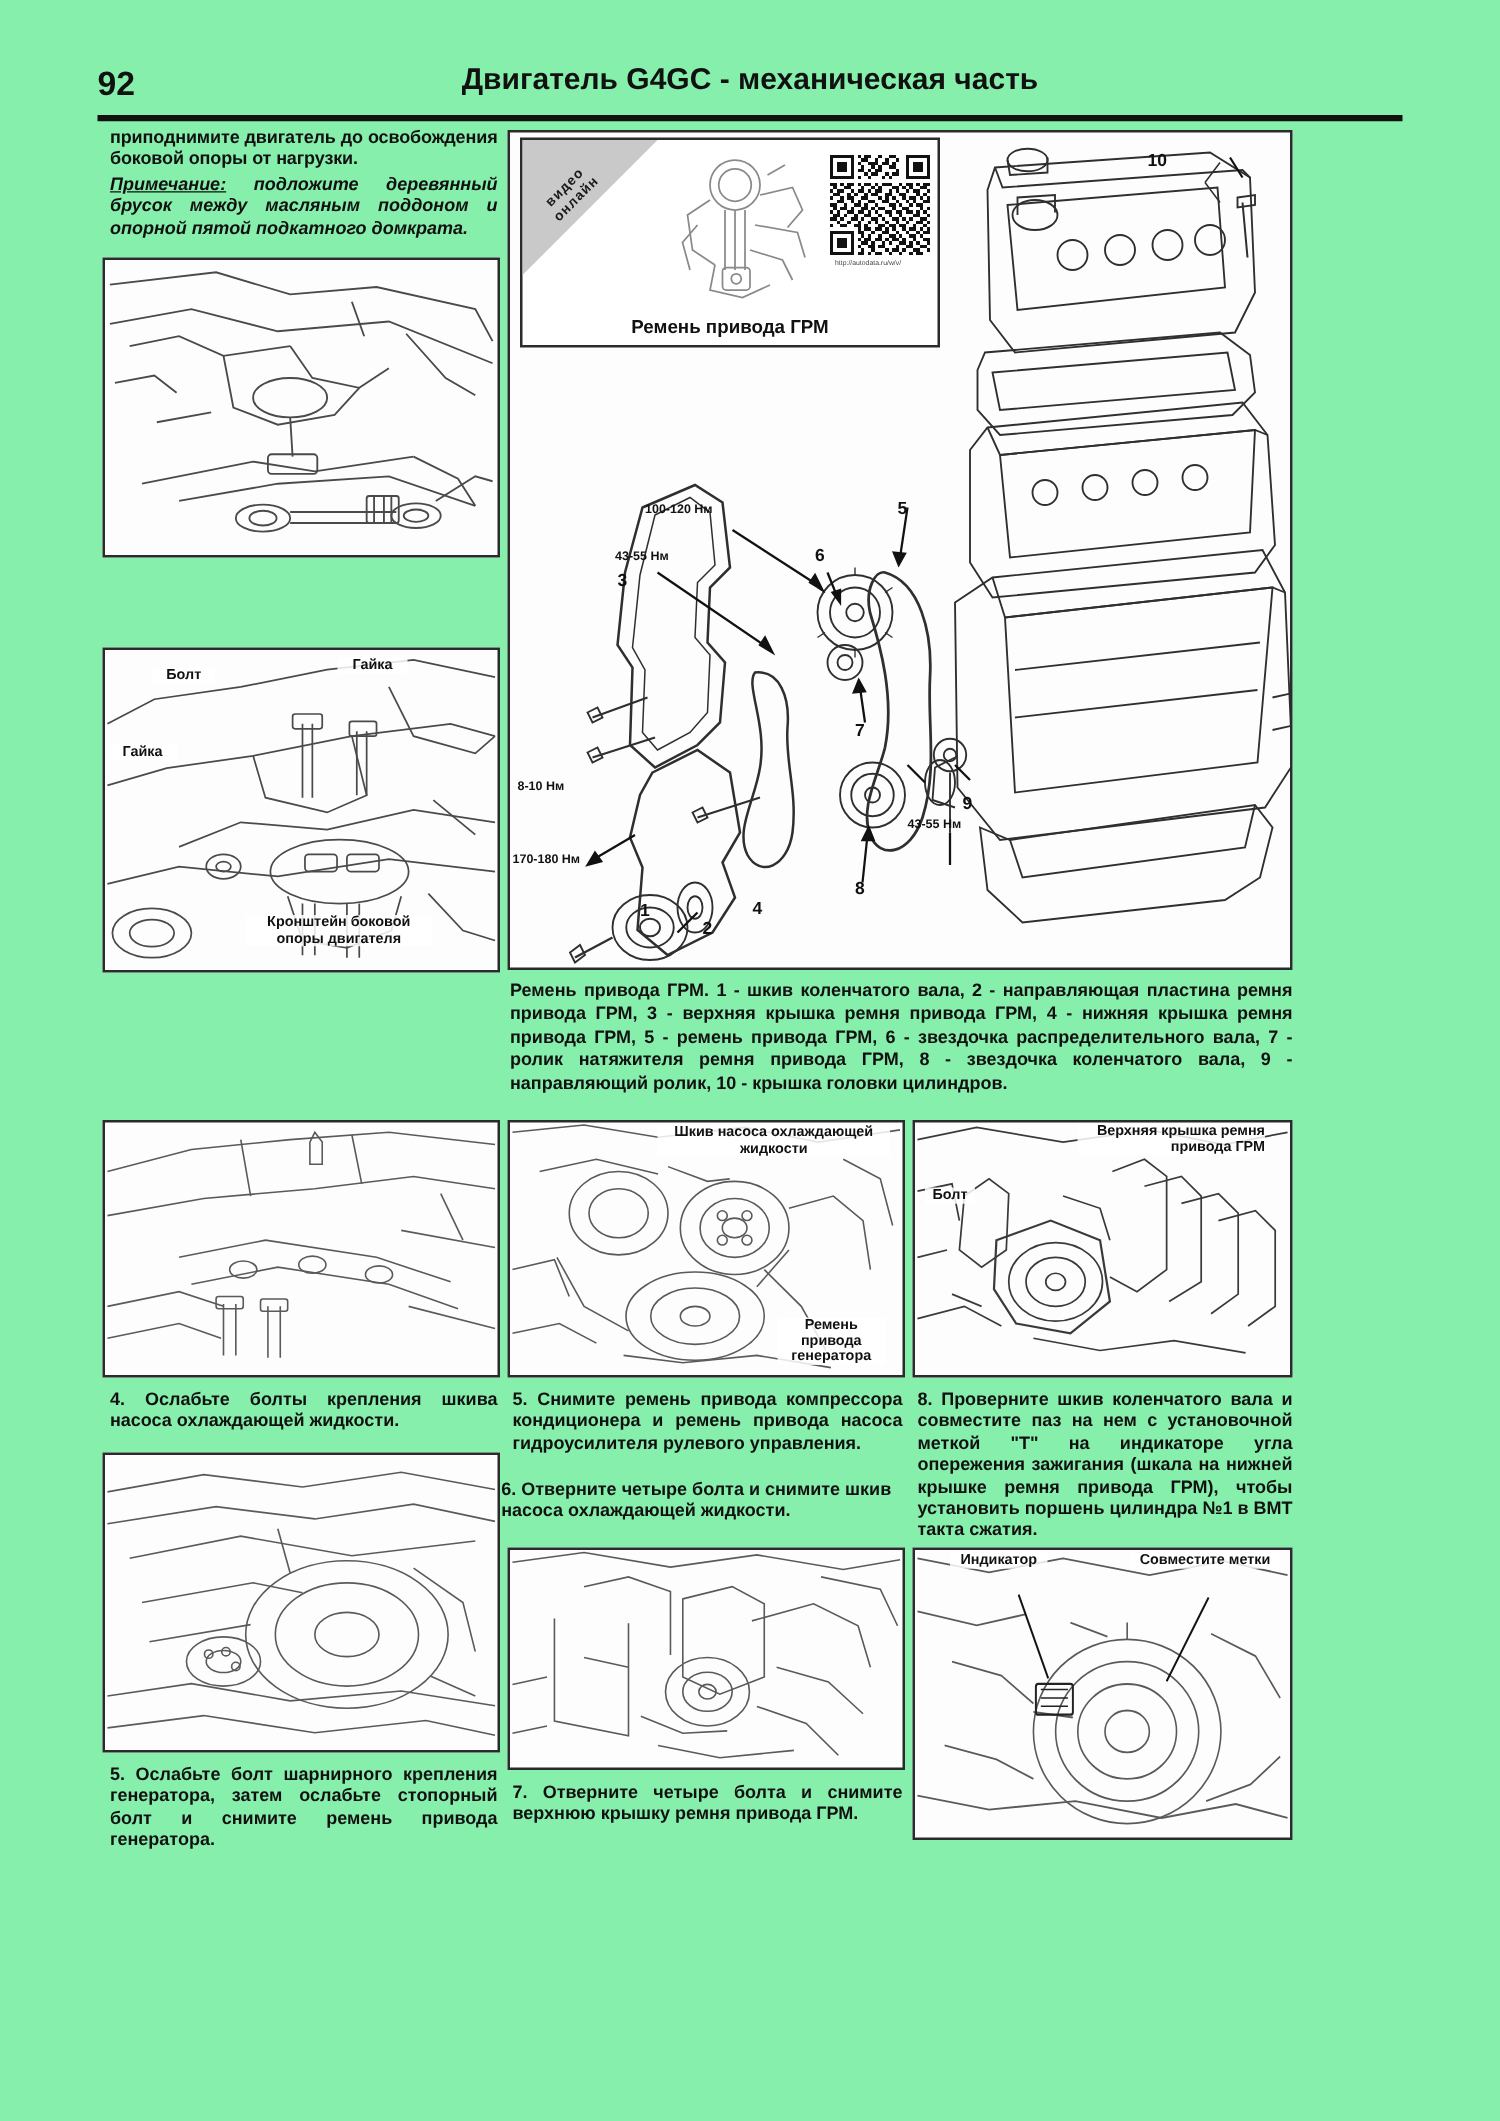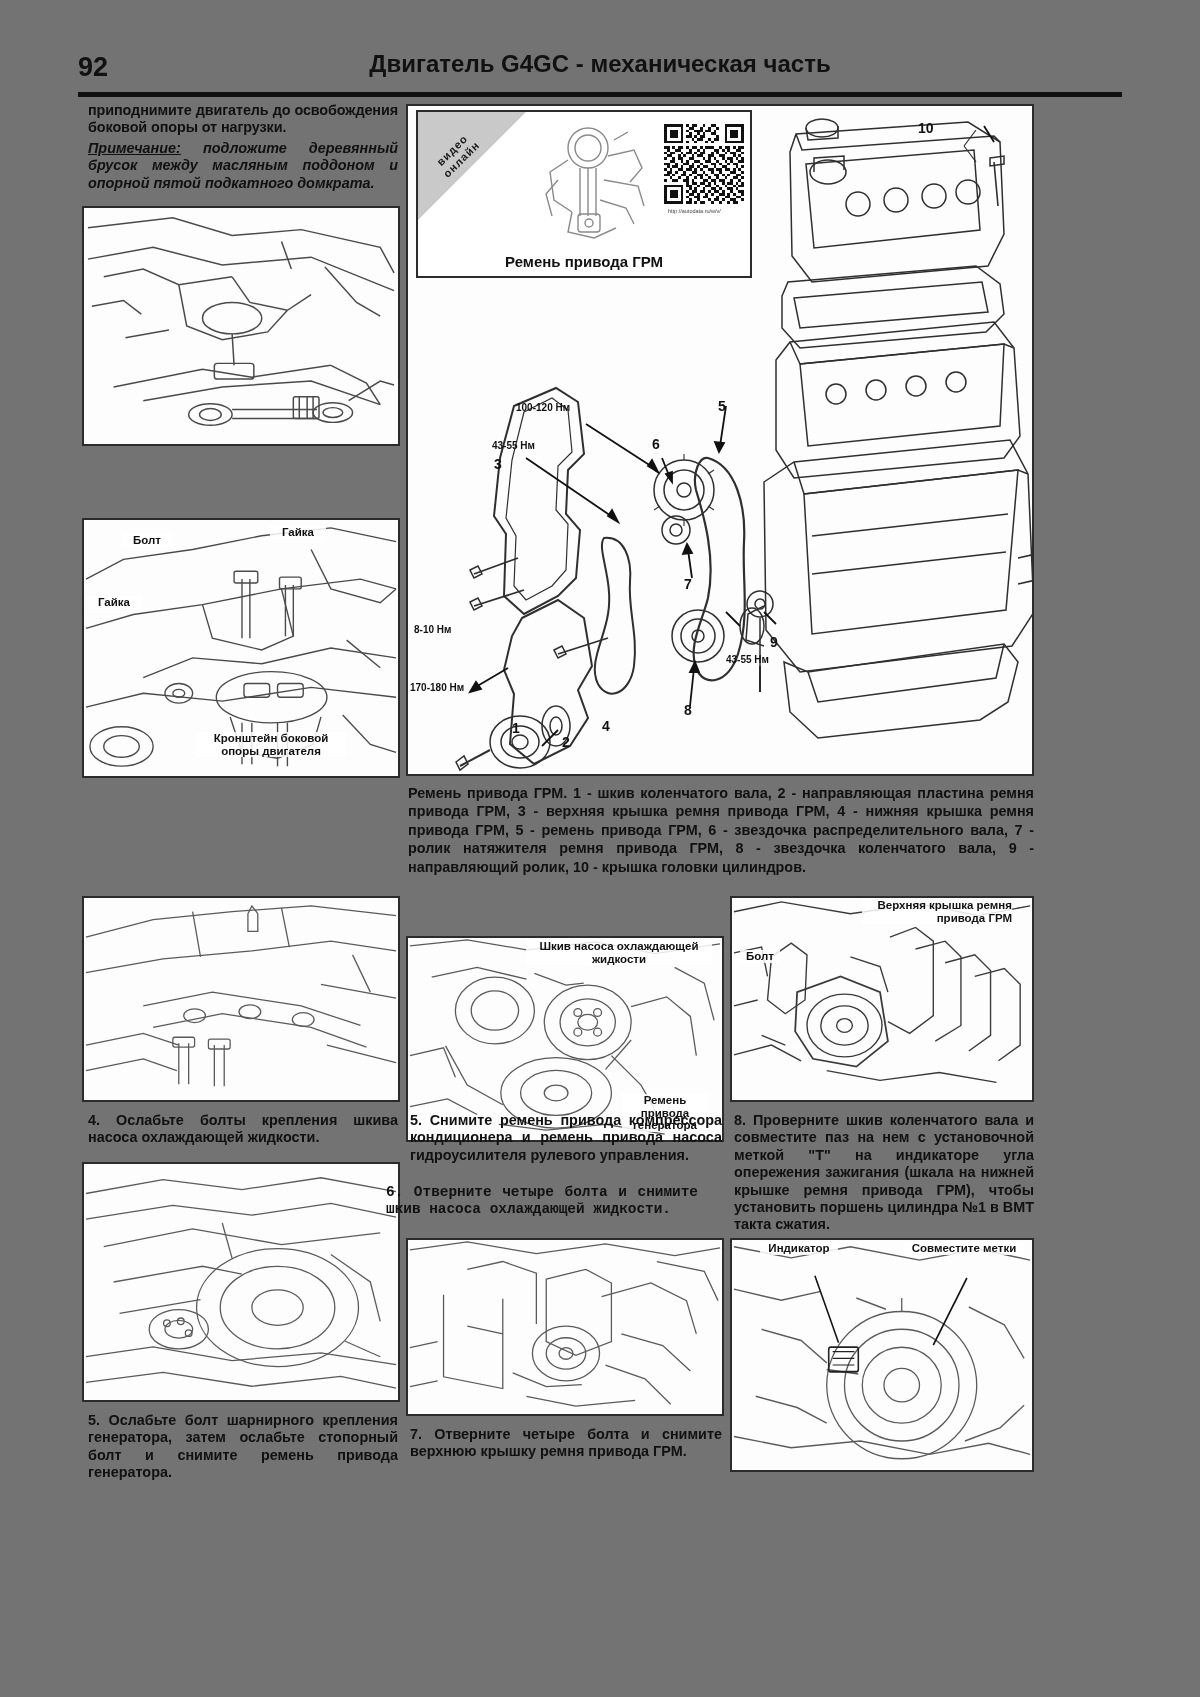--- a/index.html
+++ b/index.html
@@ -6,21 +6,21 @@
   body{
     width:1200px;height:1697px;
     font-family:"Liberation Sans","DejaVu Sans",sans-serif;
     color:#111;
     position:relative;
     overflow:hidden;
   }
   .page{
     position:absolute;
     left:0;top:0;width:1200px;height:1697px;
-    background:#737373;
+    background:#86efac;
   }
   
   .header{
     position:absolute;left:78px;top:50px;width:1044px;height:48px;
   }
   .page-number{
     position:absolute;left:0;top:2px;
     font-size:27px;font-weight:bold;letter-spacing:0px;
   }
   .page-title{
@@ -642,21 +642,21 @@
     <div class="num" style="left:276px;top:470px;">7</div>
     <div class="num" style="left:276px;top:596px;">8</div>
     <div class="num" style="left:362px;top:528px;">9</div>
     <div class="num" style="left:510px;top:14px;">10</div>
   </div>
 
   <div style="position:absolute;left:408px;top:784px;width:626px;">
     <div class="cap-text" style="line-height:18.4px;">Ремень привода ГРМ. 1 - шкив коленчатого вала, 2 - направляющая пластина ремня привода ГРМ, 3 - верхняя крышка ремня привода ГРМ, 4 - нижняя крышка ремня привода ГРМ, 5 - ремень привода ГРМ, 6 - звездочка распределительного вала, 7 - ролик натяжителя ремня привода ГРМ, 8 - звездочка коленчатого вала, 9 - направляющий ролик, 10 - крышка головки цилиндров.</div>
   </div>
 
-  <div class="fig" style="left:406px;top:896px;width:318px;height:206px;margin-top:40px;">
+  <div class="fig" style="left:406px;top:896px;width:318px;height:206px;">
     <svg viewBox="0 0 318 206" preserveAspectRatio="none">
       <g fill="none" stroke="#5a5a5a" stroke-width="1.3">
         <path d="M2 8 L60 2 L120 12 L190 4 L250 16 L316 6"></path>
         <path d="M24 40 L70 30 L120 42"></path>
         <ellipse cx="88" cy="74" rx="40" ry="34"></ellipse>
         <ellipse cx="88" cy="74" rx="24" ry="20"></ellipse>
         <ellipse cx="182" cy="86" rx="44" ry="38"></ellipse>
         <ellipse cx="182" cy="86" rx="28" ry="24"></ellipse>
         <ellipse cx="182" cy="86" rx="10" ry="8"></ellipse>
         <circle cx="172" cy="76" r="4"></circle>
@@ -677,21 +677,21 @@
         <path d="M270 30 L300 46 L310 84"></path>
       </g>
     </svg>
     <div class="fig-label" style="left:118px;top:2px;width:186px;">Шкив насоса охлаждающей жидкости</div>
     <div class="fig-label" style="left:214px;top:156px;width:86px;">Ремень привода генератора</div>
   </div>
 
   <div style="position:absolute;left:410px;top:1112px;width:312px;">
     <div class="cap-text">5. Снимите ремень привода компрессора кондиционера и ремень привода насоса гидроусилителя рулевого управления.</div>
   </div>
-  <div style="position:absolute;left:386px;top:1184px;width:312px;font-family:Liberation Mono, monospace;">
+  <div style="position:absolute;left:401px;top:1184px;width:312px;">
     <div class="cap-text">6. Отверните четыре болта и снимите шкив насоса охлаждающей жидкости.</div>
   </div>
 
   <div class="fig" style="left:406px;top:1238px;width:318px;height:178px;">
     <svg viewBox="0 0 318 178" preserveAspectRatio="none">
       <g fill="none" stroke="#5a5a5a" stroke-width="1.3">
         <path d="M2 10 L60 2 L130 14 L200 4 L270 16 L316 8"></path>
         <path d="M60 30 L96 22 L130 34 L130 86"></path>
         <path d="M36 56 L36 140 L96 152 L96 60"></path>
         <path d="M140 40 L180 30 L206 44 L206 104 L170 118 L140 104 Z"></path>

